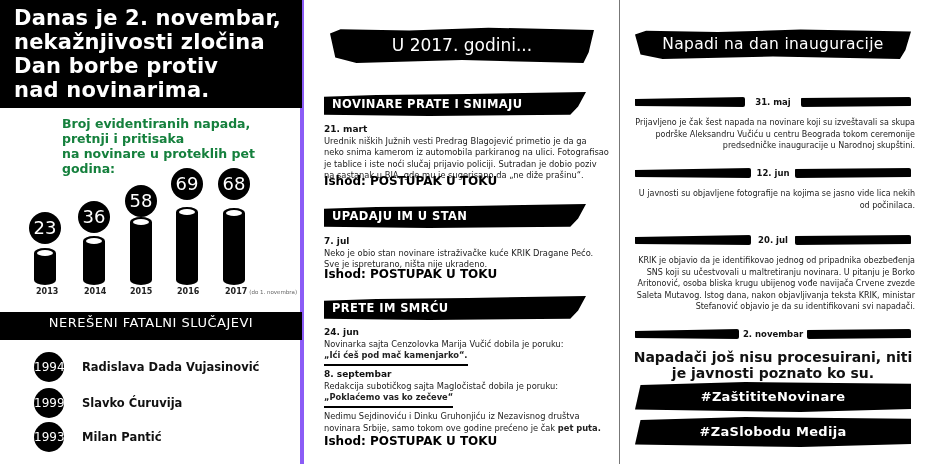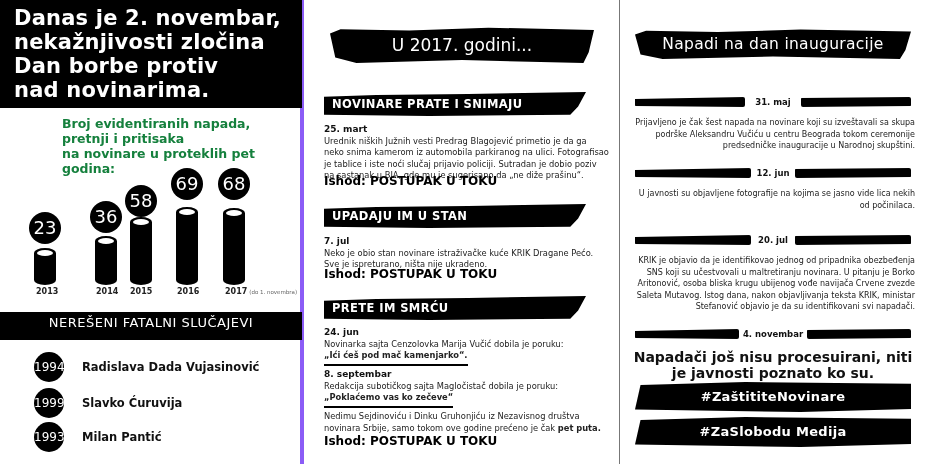--- a/index.html
+++ b/index.html
@@ -80,21 +80,21 @@
   <div class="chart">
 
     <div class="bar-group" style="left:16px;height:140px;">
       <div class="bubble" style="left:13px;top:52px;">23</div>
       <div class="cyl" style="left:18px;top:88px;height:37px;">
           <div class="cyl-top"></div>
         </div>
       <div class="year" style="left:20px;top:127px;">2013</div>
     </div>
 
-    <div class="bar-group" style="left:74px;height:140px;">
+    <div class="bar-group" style="left:62px;height:140px;">
       <div class="bubble" style="left:16px;top:41px;">36</div>
       <div class="cyl" style="left:21px;top:76px;height:49px;">
           <div class="cyl-top"></div>
         </div>
       <div class="year" style="left:22px;top:127px;">2014</div>
     </div>
 
     <div class="bar-group" style="left:109px;height:140px;">
       <div class="bubble" style="left:16px;top:25px;">58</div>
       <div class="cyl" style="left:21px;top:57px;height:68px;">
@@ -136,21 +136,21 @@
     <div class="fatal-year">1993</div>
     <div class="fatal-name">Milan Pantić</div>
   </div>
 </div>
 
 <div class="panel" id="p2">
   <div class="brush b1 p2-title">U 2017. godini...</div>
 
   <div class="brush b2 sec-head" style="position:absolute;left:18px;top:92px;width:262px;">NOVINARE PRATE I SNIMAJU</div>
   <div class="entry" style="top:124px;">
-    <div class="date">25. mart</div>
+    <div class="date">21. mart</div>
     <div>Urednik niških Južnih vesti Predrag Blagojević primetio je da ga neko snima kamerom iz automobila parkiranog na ulici. Fotografisao je tablice i iste noći slučaj prijavio policiji. Sutradan je dobio poziv na sastanak u BIA, gde mu je sugerisano da „ne diže prašinu“.</div>
   </div>
   <div class="outcome" style="top:174px;">Ishod: POSTUPAK U TOKU</div>
 
   <div class="brush b2 sec-head" style="position:absolute;left:18px;top:204px;width:262px;">UPADAJU IM U STAN</div>
   <div class="entry" style="top:236px;">
     <div class="date">7. jul</div>
     <div>Neko je obio stan novinare istraživačke kuće KRIK Dragane Pećo. Sve je ispreturano, ništa nije ukradeno.</div>
   </div>
   <div class="outcome" style="top:267px;">Ishod: POSTUPAK U TOKU</div>
@@ -192,20 +192,20 @@
 
   <div class="date-row" style="top:233px;">
     <div class="dash-l" style="width:116px;"></div>
     <div class="dlabel">20. jul</div>
     <div class="dash-r" style="width:116px;"></div>
   </div>
   <div class="p3-text" style="top:255px;">KRIK je objavio da je identifikovao jednog od pripadnika obezbeđenja SNS koji su učestvovali u maltretiranju novinara. U pitanju je Borko Aritonović, osoba bliska krugu ubijenog vođe navijača Crvene zvezde Saleta Mutavog. Istog dana, nakon objavljivanja teksta KRIK, ministar Stefanović objavio je da su identifikovani svi napadači.</div>
 
   <div class="date-row" style="top:327px;">
     <div class="dash-l" style="width:104px;"></div>
-    <div class="dlabel">4. novembar</div>
+    <div class="dlabel">2. novembar</div>
     <div class="dash-r" style="width:104px;"></div>
   </div>
   <div class="p3-bold" style="top:349px;">Napadači još nisu procesuirani, niti je javnosti poznato ko su.</div>
 
   <div class="brush b3 hashtag" style="position:absolute;top:417px;">#ZaSlobodu Medija</div>
   <div class="brush b3 hashtag" style="position:absolute;top:382px;">#ZaštititeNovinare</div>
 </div>
 
 </body></html>

